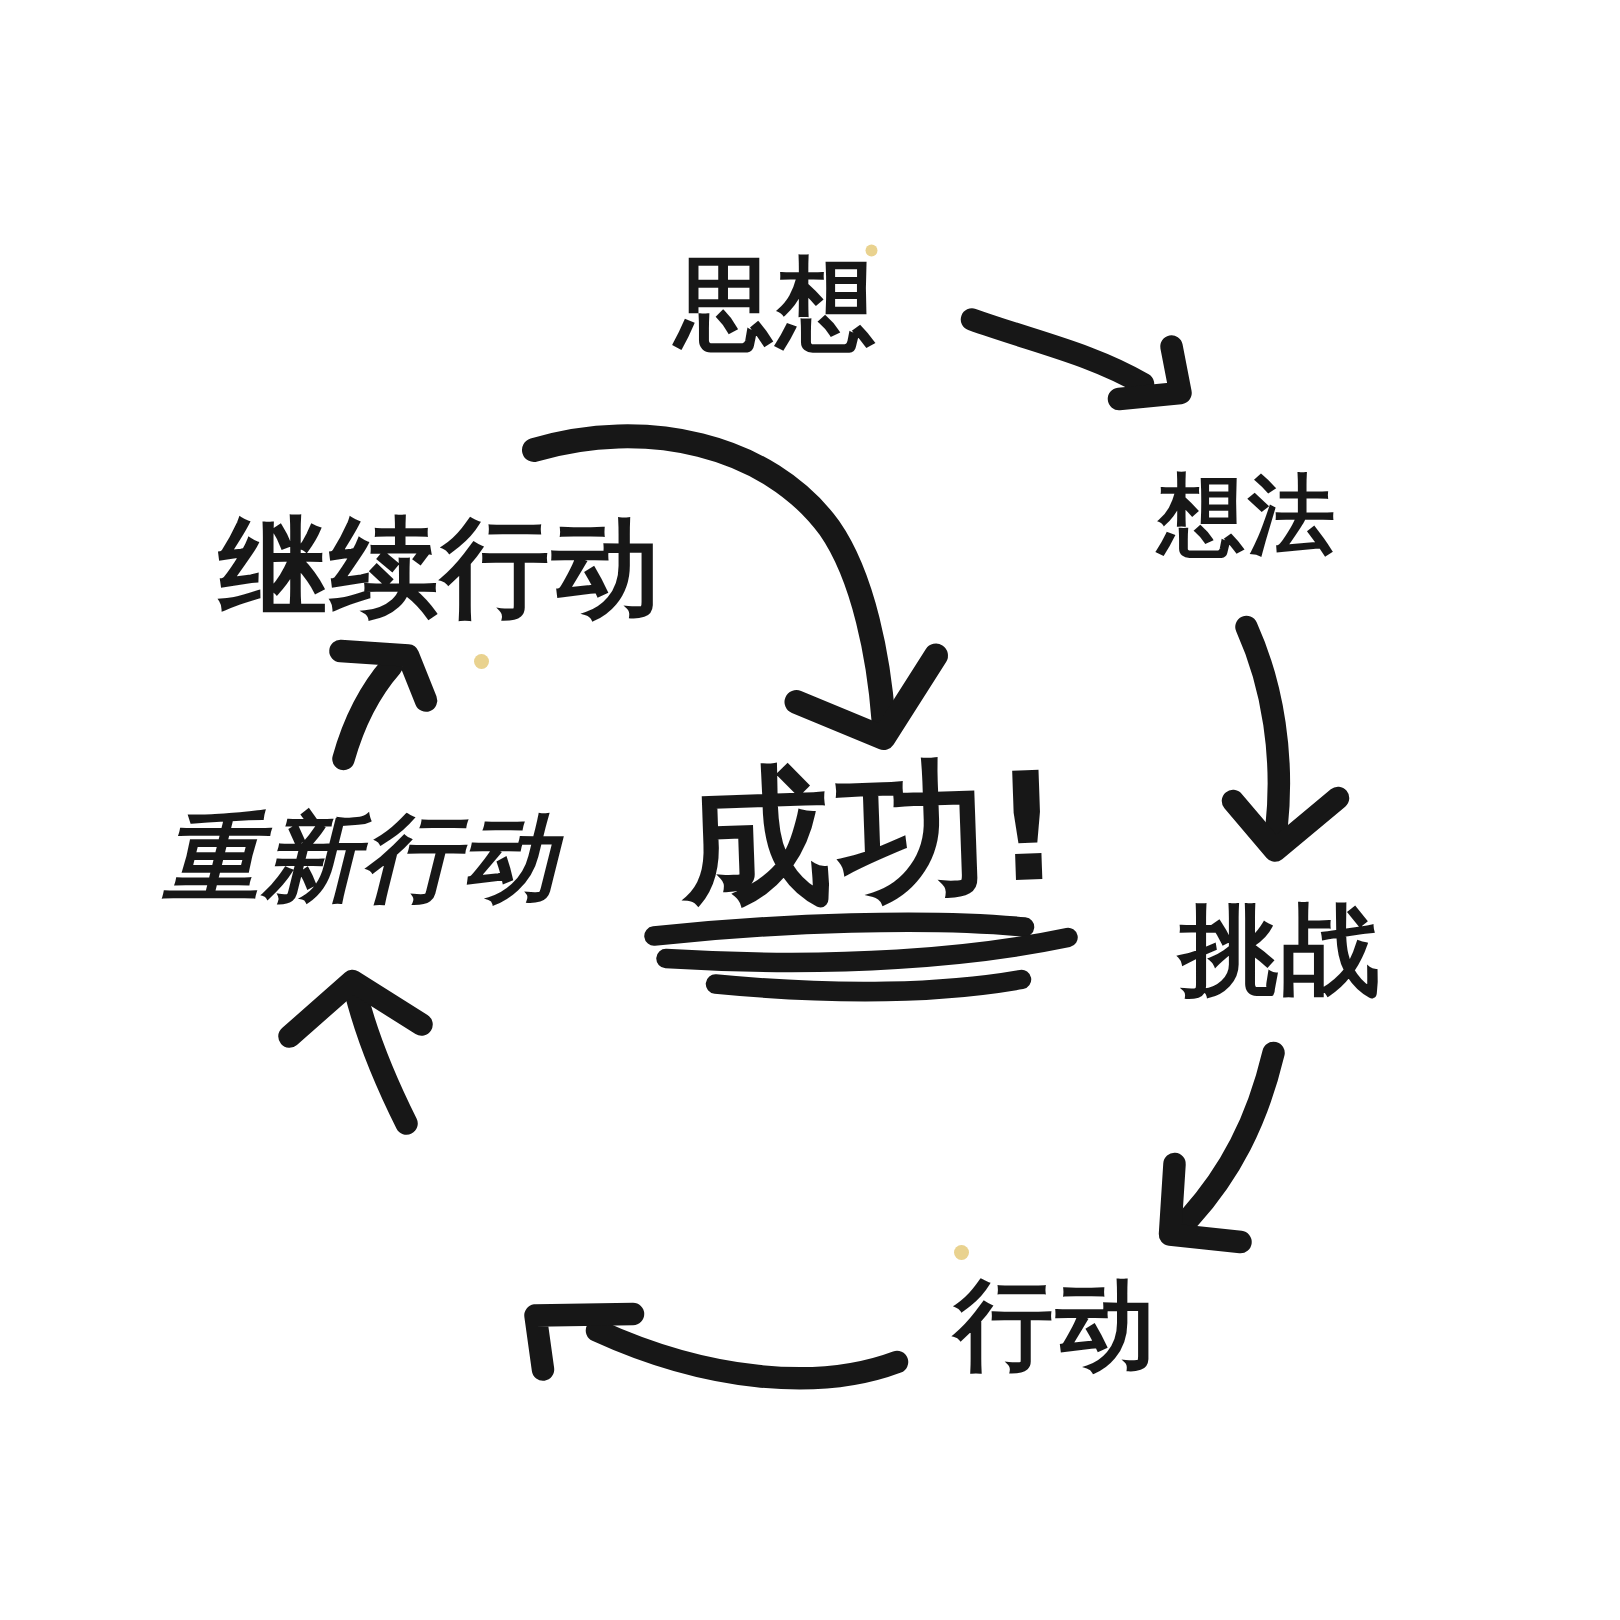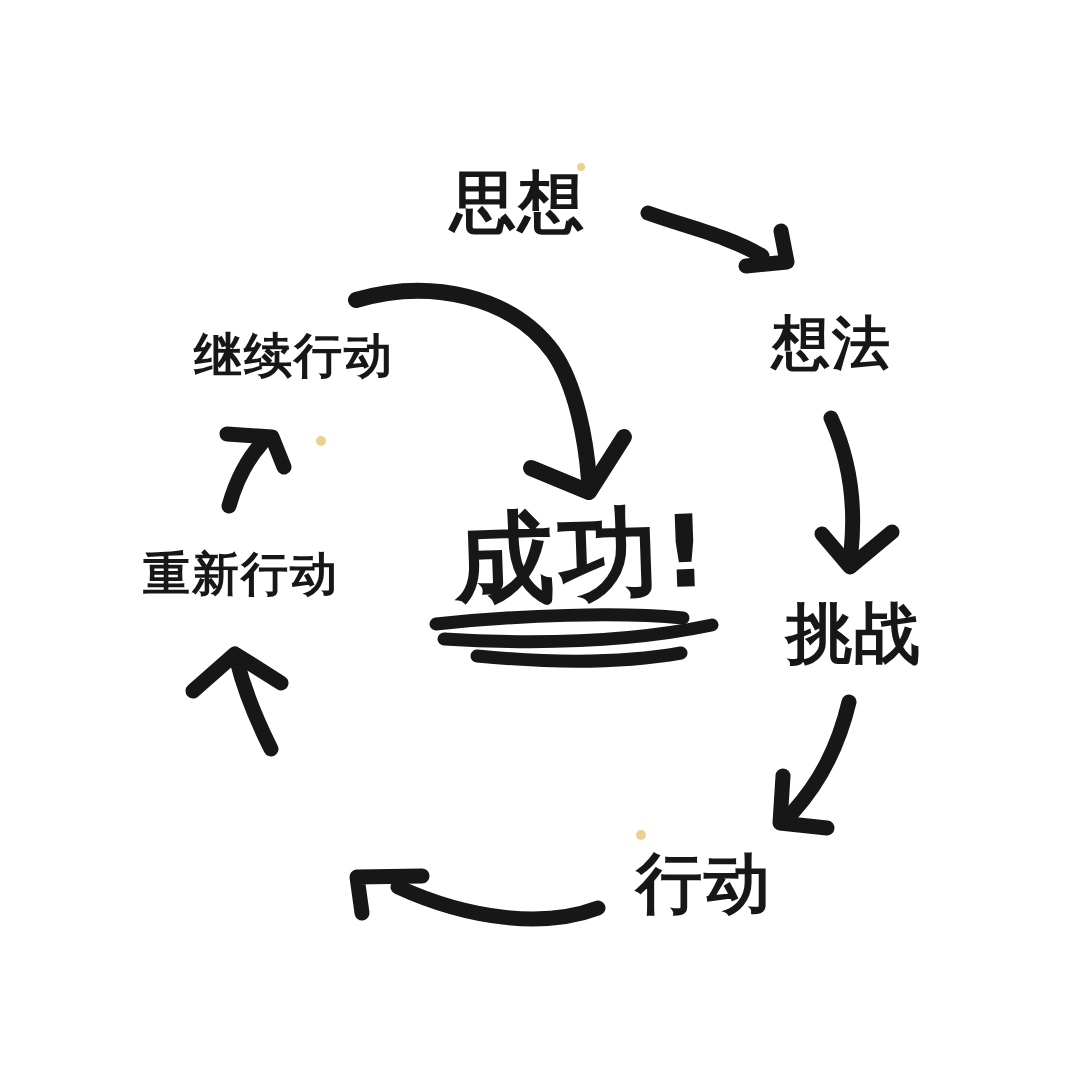--- a/index.html
+++ b/index.html
@@ -111,25 +111,25 @@
 
   <div class="node" style="left:704px; top:884px; font-size:66px;">
     <span>行动</span>
   </div>
 
   <div class="node" style="left:854px; top:634px; font-size:66px;">
     <span>挑战</span>
   </div>
 
 
-  <div class="node" style="left:241px; top:573px; font-size:47px;">
+  <div class="node" style="left:241px; top:573px; font-size:64px;font-style:italic;">
     <span>重新行动</span>
   </div>
 
-  <div class="node" style="left:294px; top:355px; font-size:48px;text-align:center;">
+  <div class="node" style="left:294px; top:378px; font-size:72px;text-align:center;">
     <span>继续行动</span>
   </div>
 
   <div class="node center-node" style="left:583px; top:556px;">
     <span>成功!</span>
   </div>
 
 </div>
 
 </body></html>

